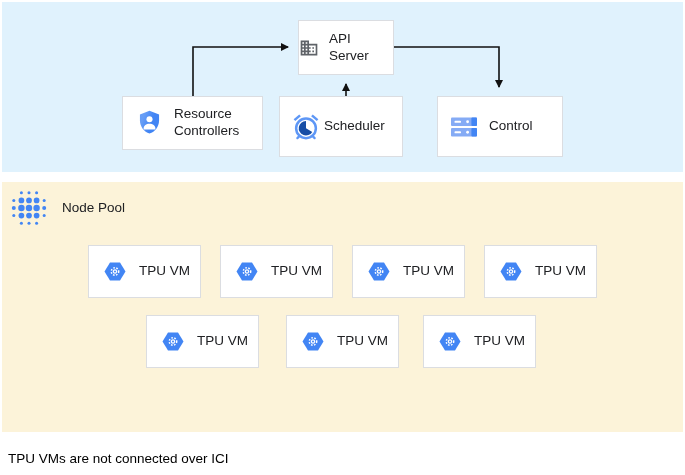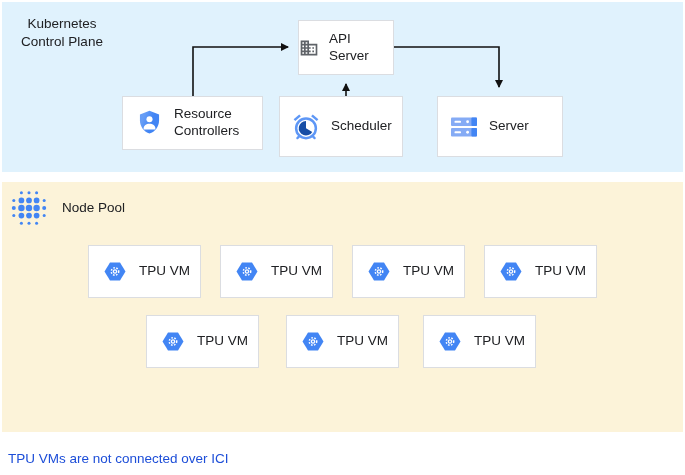--- a/index.html
+++ b/index.html
@@ -14,31 +14,30 @@
     position:absolute;font-size:13.5px;line-height:1.35;color:#202124;
     text-align:center;
   }
   .node{
     position:absolute;background:#fff;border:1px solid #DBDDE1;
     display:flex;align-items:center;box-sizing:border-box;
   }
   .node .lbl{font-size:13.5px;line-height:1.25;color:#202124;}
   .arrows{position:absolute;left:0;top:0;pointer-events:none;}
   .np-header-label{position:absolute;font-size:13.5px;color:#202124;text-align:right;}
-  .caption{position:absolute;left:8px;top:451px;font-size:13.5px;color:#1d4ed8;}
+  .caption{position:absolute;left:8px;top:451px;font-size:13.5px;color:#000000;}
   .icon{flex:0 0 auto;display:block;}
 </style>
 </head>
 <body>
 
 <div class="canvas">
 
   <div class="panel panel-cp"></div>
 
-  <div class="zone-label" style="left:8px;top:15px;width:108px;">Kubernetes Control Plane</div>
 
   <div class="node" style="left:298px;top:20px;width:96px;height:55px;gap:10px;">
     <svg class="icon" width="20" height="20" viewBox="0 0 24 24">
       <path fill="#5F6368" d="M12 7V3H2v18h20V7H12zM6 19H4v-2h2v2zm0-4H4v-2h2v2zm0-4H4V9h2v2zm0-4H4V5h2v2zm4 12H8v-2h2v2zm0-4H8v-2h2v2zm0-4H8V9h2v2zm0-4H8V5h2v2zm10 12h-8v-2h2v-2h-2v-2h2v-2h-2V9h8v10zm-2-8h-2v2h2v-2zm0 4h-2v2h2v-2z"></path>
     </svg>
     <span class="lbl" style="width:46px;">API Server</span>
   </div>
 
   <div class="node" style="left:122px;top:96px;width:141px;height:54px;padding-left:13px;gap:11px;">
     <svg class="icon" width="27" height="30" viewBox="0 0 24 24">
@@ -48,21 +47,21 @@
           <stop offset="0.7" stop-color="#4285F4"></stop>
         </linearGradient>
       </defs>
       <path fill="url(#shgrad)" d="M12 1L3.5 4.5v5.2c0 5.3 3.6 10.3 8.5 11.6 4.9-1.3 8.5-6.3 8.5-11.6V4.5L12 1z"></path>
       <circle cx="12" cy="8.7" r="2.7" fill="#fff"></circle>
       <path fill="#fff" d="M12 12.6c-3 0-5.2 1.8-5.2 4v1.1h10.4v-1.1c0-2.2-2.2-4-5.2-4z"></path>
     </svg>
     <span class="lbl" style="width:86px;">Resource Controllers</span>
   </div>
 
-  <div class="node" style="left:279px;top:96px;width:124px;height:61px;padding-left:11px;gap:10px;">
+  <div class="node" style="left:279px;top:96px;width:124px;height:61px;padding-left:11px;gap:3px;">
     <svg class="icon" width="30" height="30" viewBox="0 0 24 24">
       <path fill="#5E97F6" d="M21.9 5.7l-4.5-3.8-1.3 1.5 4.5 3.8 1.3-1.5z"></path>
       <path fill="#5E97F6" d="M7.9 3.4L6.6 1.9 2.1 5.7l1.3 1.5 4.5-3.8z"></path>
       <circle cx="12" cy="13" r="7.9" fill="#fff" stroke="#5E97F6" stroke-width="2"></circle>
       <path fill="#174EA6" d="M12 13V7.2A5.8 5.8 0 1 0 17 15.9Z"></path>
       <path d="M5.1 20.9l1.6-1.6M18.9 20.9l-1.6-1.6" stroke="#5E97F6" stroke-width="1.8" stroke-linecap="round"></path>
     </svg>
     <span class="lbl">Scheduler</span>
   </div>
 
@@ -70,21 +69,21 @@
     <svg class="icon" width="28" height="24" viewBox="0 0 28 24">
       <rect x="1" y="2.5" width="26" height="8.5" rx="1" fill="#85ABF5"></rect>
       <rect x="21.4" y="2.5" width="5.6" height="8.5" rx="1" fill="#4285F4"></rect>
       <rect x="4.5" y="5.7" width="6.5" height="2.1" rx="0.9" fill="#fff"></rect>
       <circle cx="17.6" cy="6.75" r="1.4" fill="#fff"></circle>
       <rect x="1" y="13" width="26" height="8.5" rx="1" fill="#85ABF5"></rect>
       <rect x="21.4" y="13" width="5.6" height="8.5" rx="1" fill="#4285F4"></rect>
       <rect x="4.5" y="16.2" width="6.5" height="2.1" rx="0.9" fill="#fff"></rect>
       <circle cx="17.6" cy="17.25" r="1.4" fill="#fff"></circle>
     </svg>
-    <span class="lbl">Server</span>
+    <span class="lbl">Control</span>
   </div>
 
   <svg class="arrows" width="685" height="475" viewBox="0 0 685 475">
     <defs>
       <marker id="ah" markerUnits="userSpaceOnUse" markerWidth="9" markerHeight="8" refX="7" refY="4" orient="auto">
         <path d="M0 0L8 4L0 8Z" fill="#111111"></path>
       </marker>
     </defs>
     <path d="M193 96 V47 H288" fill="none" stroke="#111111" stroke-width="1.6" marker-end="url(#ah)"></path>
     <path d="M346 96 V84" fill="none" stroke="#111111" stroke-width="1.6" marker-end="url(#ah)"></path>

